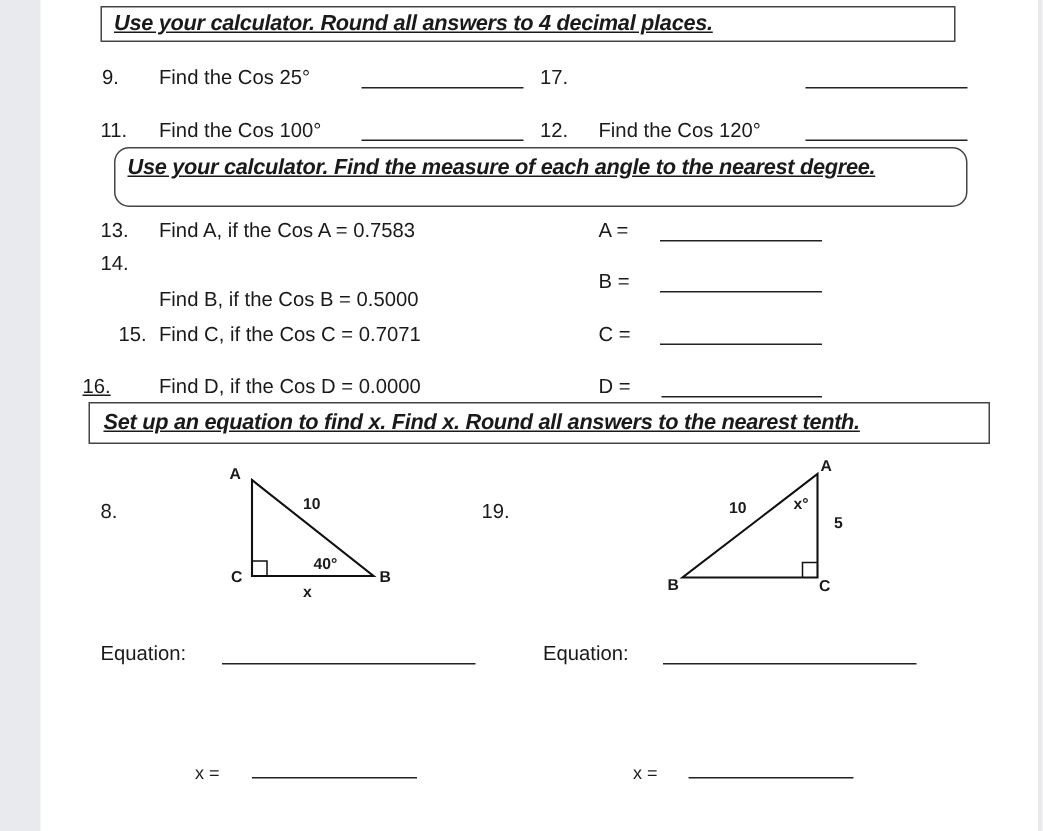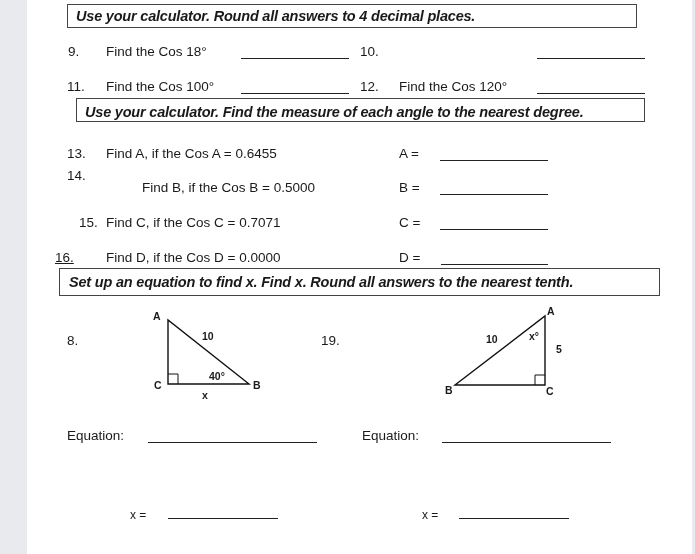--- a/index.html
+++ b/index.html
@@ -13,61 +13,62 @@
     .page {
       position: absolute; left: 27px; top: 0; width: 665px; height: 554px;
       background: #ffffff;
     }
     .abs { position: absolute; white-space: nowrap; }
     .instr-box {
       position: absolute; border: 1.5px solid #444; background: #fff;
       font-weight: bold; font-style: italic; font-size: 14.5px;
       padding-left: 8px; box-sizing: border-box; line-height: 22px;
       letter-spacing: -0.2px;
+      text-decoration: underline;
     }
     .q { font-size: 13.5px; line-height: 16px; }
     .blank { position: absolute; border-bottom: 1px solid #222; height: 0; }
     .small-bold { font-weight: bold; font-size: 10.5px; }
     svg { position: absolute; overflow: visible; }
   </style>
 </head>
 <body>
 
 <div class="page">
 
   <div class="instr-box" style="left:40px; top:4px; width:570px; height:24px;">
     <span>Use your calculator.  Round all answers to 4 decimal places.</span>
   </div>
 
   <span class="abs q" style="left:41px; top:44px;">9.</span>
-  <span class="abs q" style="left:79px; top:44px;">Find the Cos 18°</span>
+  <span class="abs q" style="left:79px; top:44px;">Find the Cos 25°</span>
   <div class="blank" style="left:214px; top:58px; width:108px;"></div>
 
-  <span class="abs q" style="left:333px; top:44px;">10.</span>
+  <span class="abs q" style="left:333px; top:44px;">17.</span>
   <div class="blank" style="left:510px; top:58px; width:108px;"></div>
 
   <span class="abs q" style="left:40px; top:79px;">11.</span>
   <span class="abs q" style="left:79px; top:79px;">Find the Cos 100°</span>
   <div class="blank" style="left:214px; top:93px; width:108px;"></div>
 
   <span class="abs q" style="left:333px; top:79px;">12.</span>
   <span class="abs q" style="left:372px; top:79px;">Find the Cos 120°</span>
   <div class="blank" style="left:510px; top:93px; width:108px;"></div>
 
-  <div class="instr-box" style="left:49px; top:98px; width:569px; height:24px; line-height:26px;">
+  <div class="instr-box" style="left:49px; top:98px; width:569px; height:40px; line-height:26px;border-radius:10px;">
     <span>Use your calculator.  Find the measure of each angle to the nearest degree.</span>
   </div>
 
   <span class="abs q" style="left:40px; top:146px;">13.</span>
-  <span class="abs q" style="left:79px; top:146px;">Find A, if the Cos A = 0.6455</span>
+  <span class="abs q" style="left:79px; top:146px;">Find A, if the Cos A = 0.7583</span>
   <span class="abs q" style="left:372px; top:146px;">A =</span>
   <div class="blank" style="left:413px; top:160px; width:108px;"></div>
 
   <span class="abs q" style="left:40px; top:168px;">14.</span>
-  <span class="abs q" style="left:79px; top:180px;margin-left:36px;">Find B, if the Cos B = 0.5000</span>
+  <span class="abs q" style="left:79px; top:192px;">Find B, if the Cos B = 0.5000</span>
   <span class="abs q" style="left:372px; top:180px;">B =</span>
   <div class="blank" style="left:413px; top:194px; width:108px;"></div>
 
   <span class="abs q" style="left:52px; top:215px;">15.</span>
   <span class="abs q" style="left:79px; top:215px;">Find C, if the Cos C = 0.7071</span>
   <span class="abs q" style="left:372px; top:215px;">C =</span>
   <div class="blank" style="left:413px; top:229px; width:108px;"></div>
 
   <span class="abs q" style="left:28px; top:250px;text-decoration:underline;">16.</span>
   <span class="abs q" style="left:79px; top:250px;">Find D, if the Cos D = 0.0000</span>

